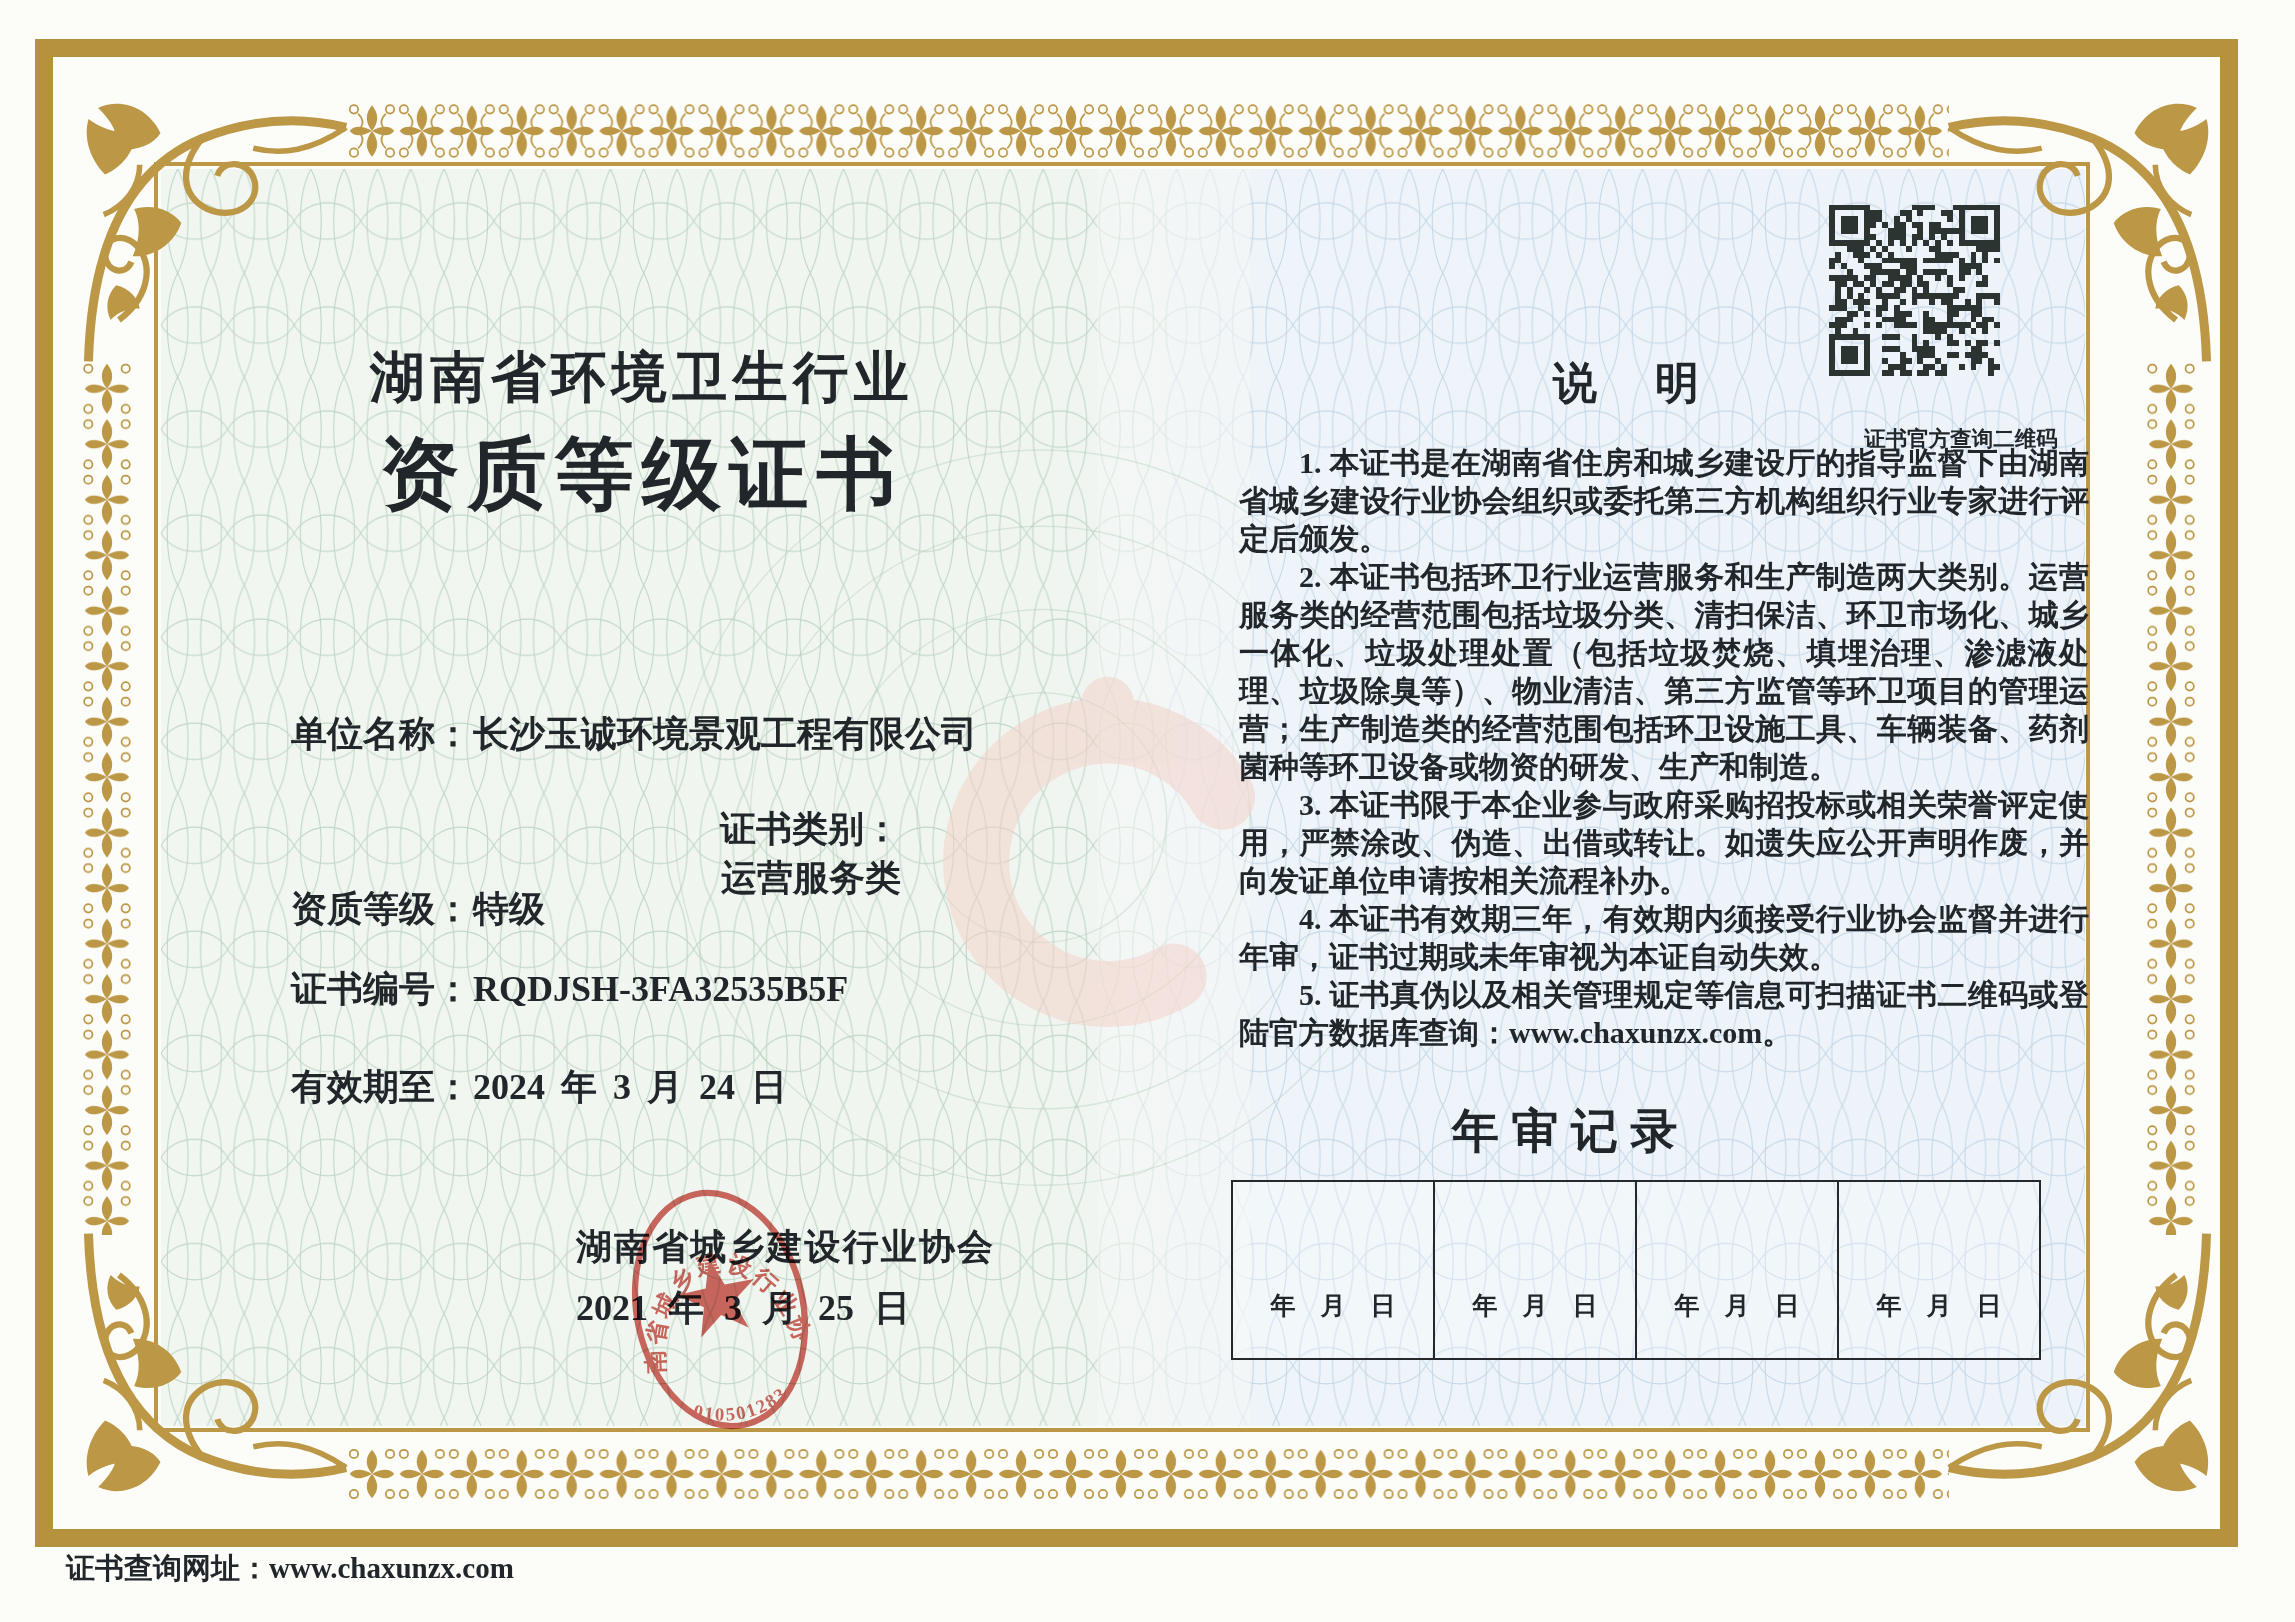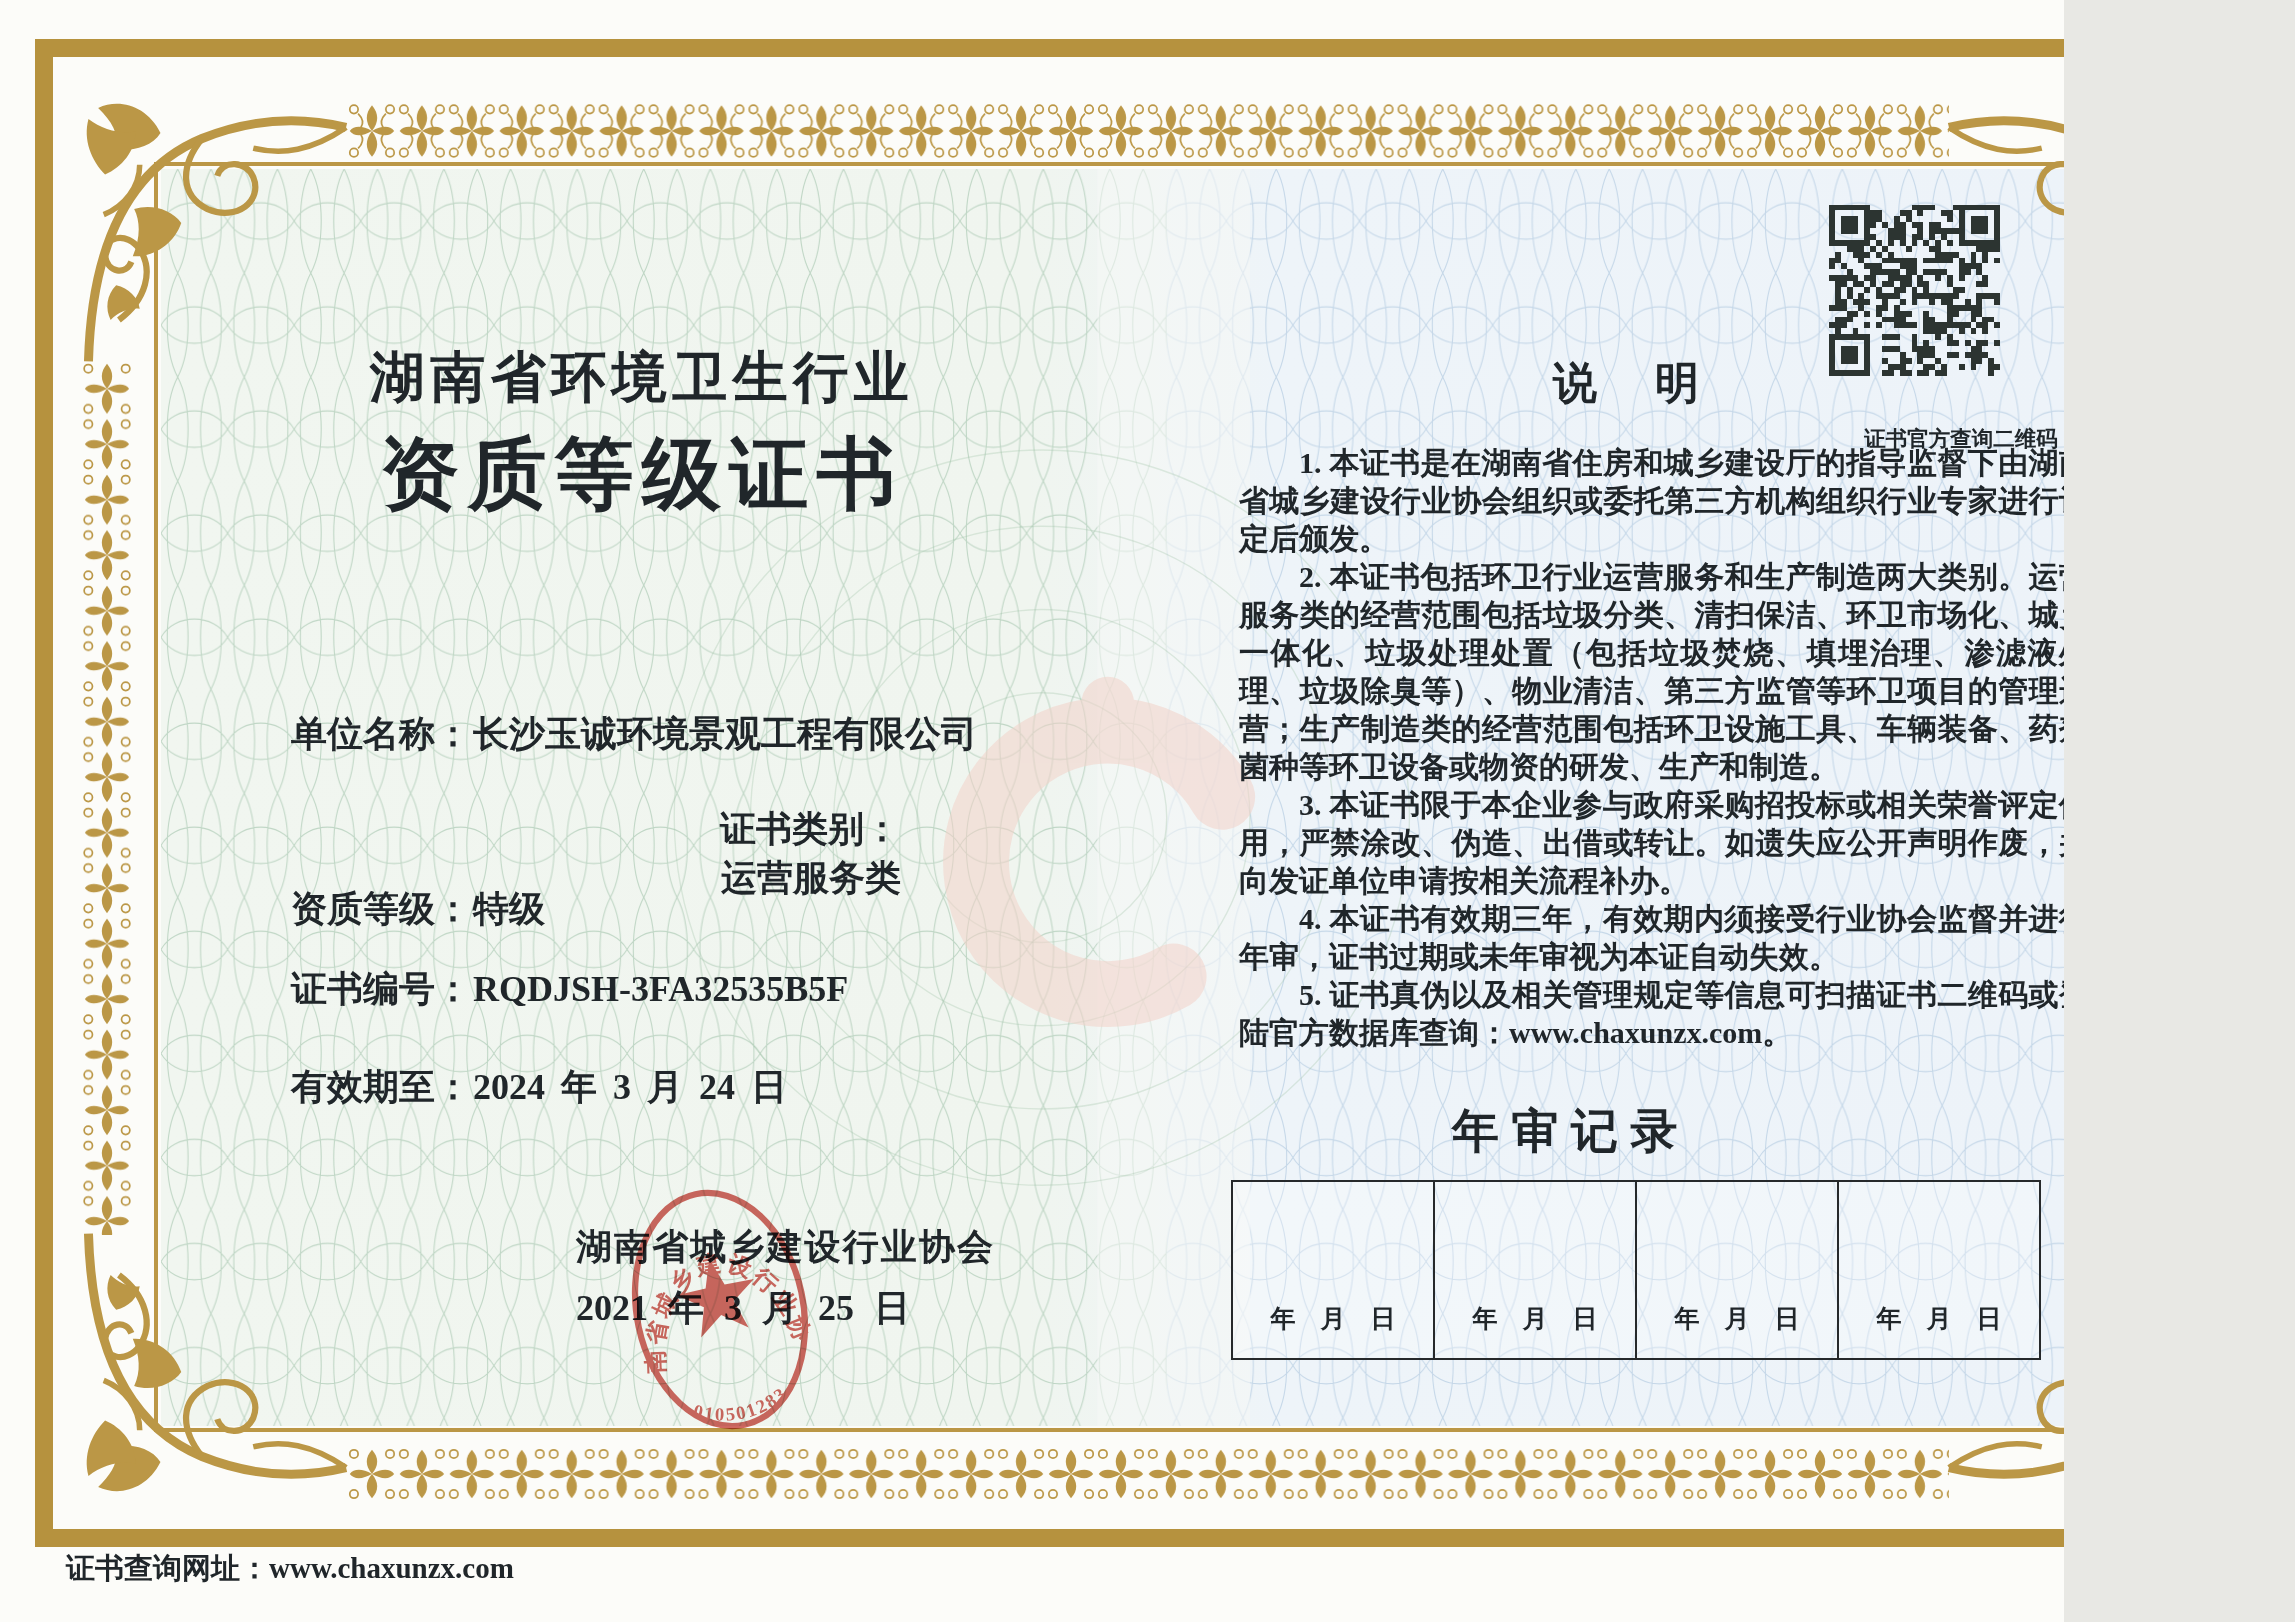--- a/index.html
+++ b/index.html
@@ -1,16 +1,16 @@
 <!DOCTYPE html>
 <html style="font-size:11px"><head>
 <meta charset="utf-8">
 <style>
   html,body{margin:0;padding:0;background:#e8e8e4;}
-  .page{position:relative;width:2064px;height:1623px;background:#fcfcf9;
+  .page{position:relative;width:2295px;height:1623px;background:#fcfcf9;
         font-family:"Liberation Serif",serif;color:#20262a;overflow:hidden;}
   .abs{position:absolute;}
 
   
   .outer-border{left:35px;top:39px;width:2167px;height:1472px;border:18px solid #b6923e;}
   .inner-line{left:154px;top:162px;width:1928px;height:1262px;border:4.9px solid #bb9746;}
   .band{overflow:hidden;}
   .band svg{display:block;width:100%;height:100%;}
   .band-top{left:347px;top:101px;width:1602px;height:60px;}
   .band-bottom{left:347px;top:1447px;width:1602px;height:54px;}
@@ -50,21 +50,21 @@
   .qr{left:1829px;top:204px;width:171px;height:172px;}
   .qr-caption{left:1850px;top:383px;width:222px;text-align:center;font-size:21.5px;font-weight:700;margin-top:41px;}
   .notes{left:1239px;top:444px;width:850px;}
   .notes p{margin:0;font-size:30px;line-height:38px;font-weight:700;
       text-align:justify;text-indent:2em;}
   .review-title{left:1168px;top:1100px;width:806px;text-align:center;
       font-size:47px;font-weight:700;letter-spacing:12.5px;}
   .review-table{left:1231px;top:1180px;width:806px;height:176px;display:flex;
       border:2.1px solid #26292b;background:rgba(255,255,255,0.25);}
   .review-cell{flex:1;border-right:2.1px solid #26292b;display:flex;
-      align-items:flex-end;justify-content:center;padding-bottom:23px;
+      align-items:flex-end;justify-content:center;padding-bottom:36px;
       font-size:25px;font-weight:700;}
   .review-cell:last-child{border-right:none;}
 
   
   .footer-left{left:66px;top:1549px;font-size:29px;font-weight:700;}
   .footer-right{left:1703px;top:1553px;font-size:29px;font-weight:700;letter-spacing:1.4px;}
 </style>
 </head>
 <body>
 

